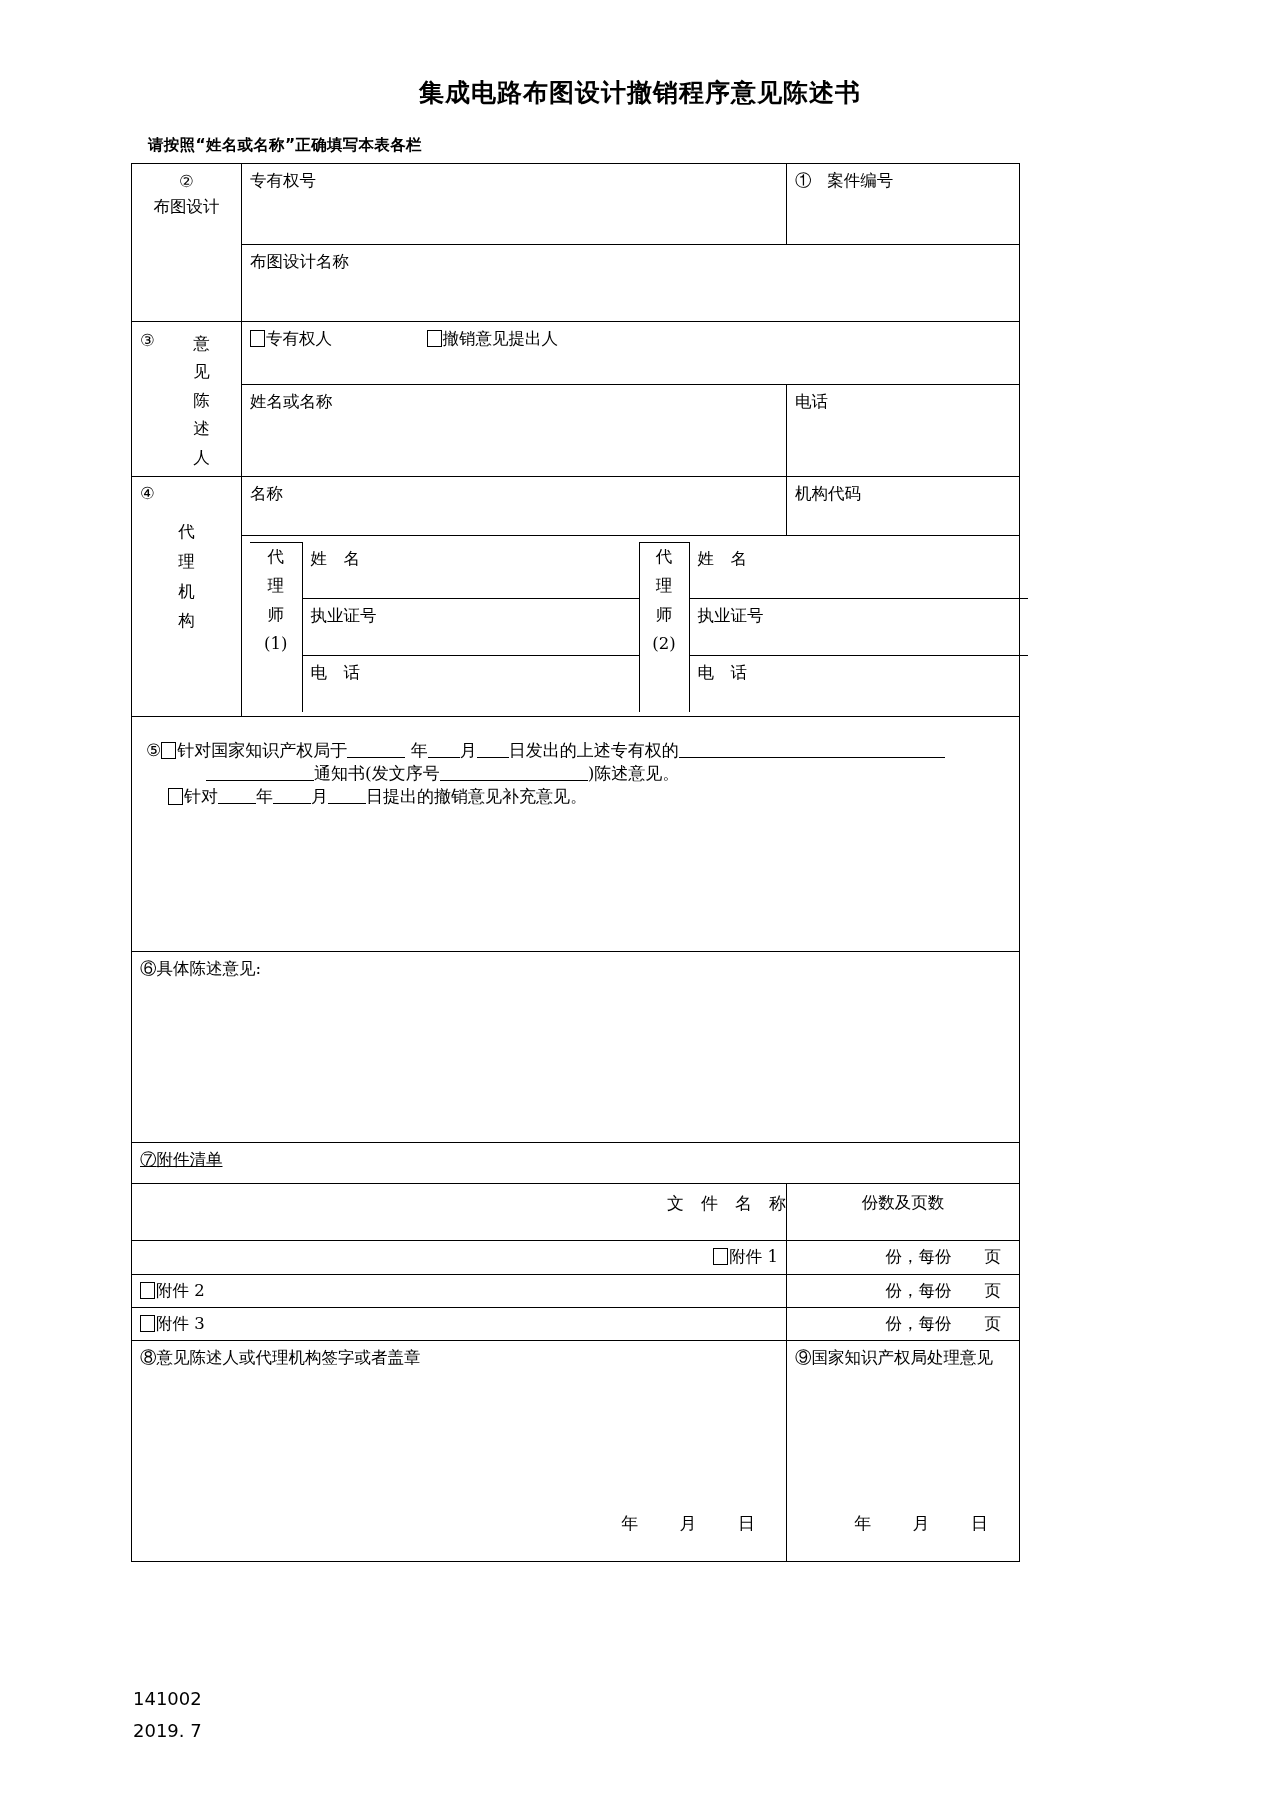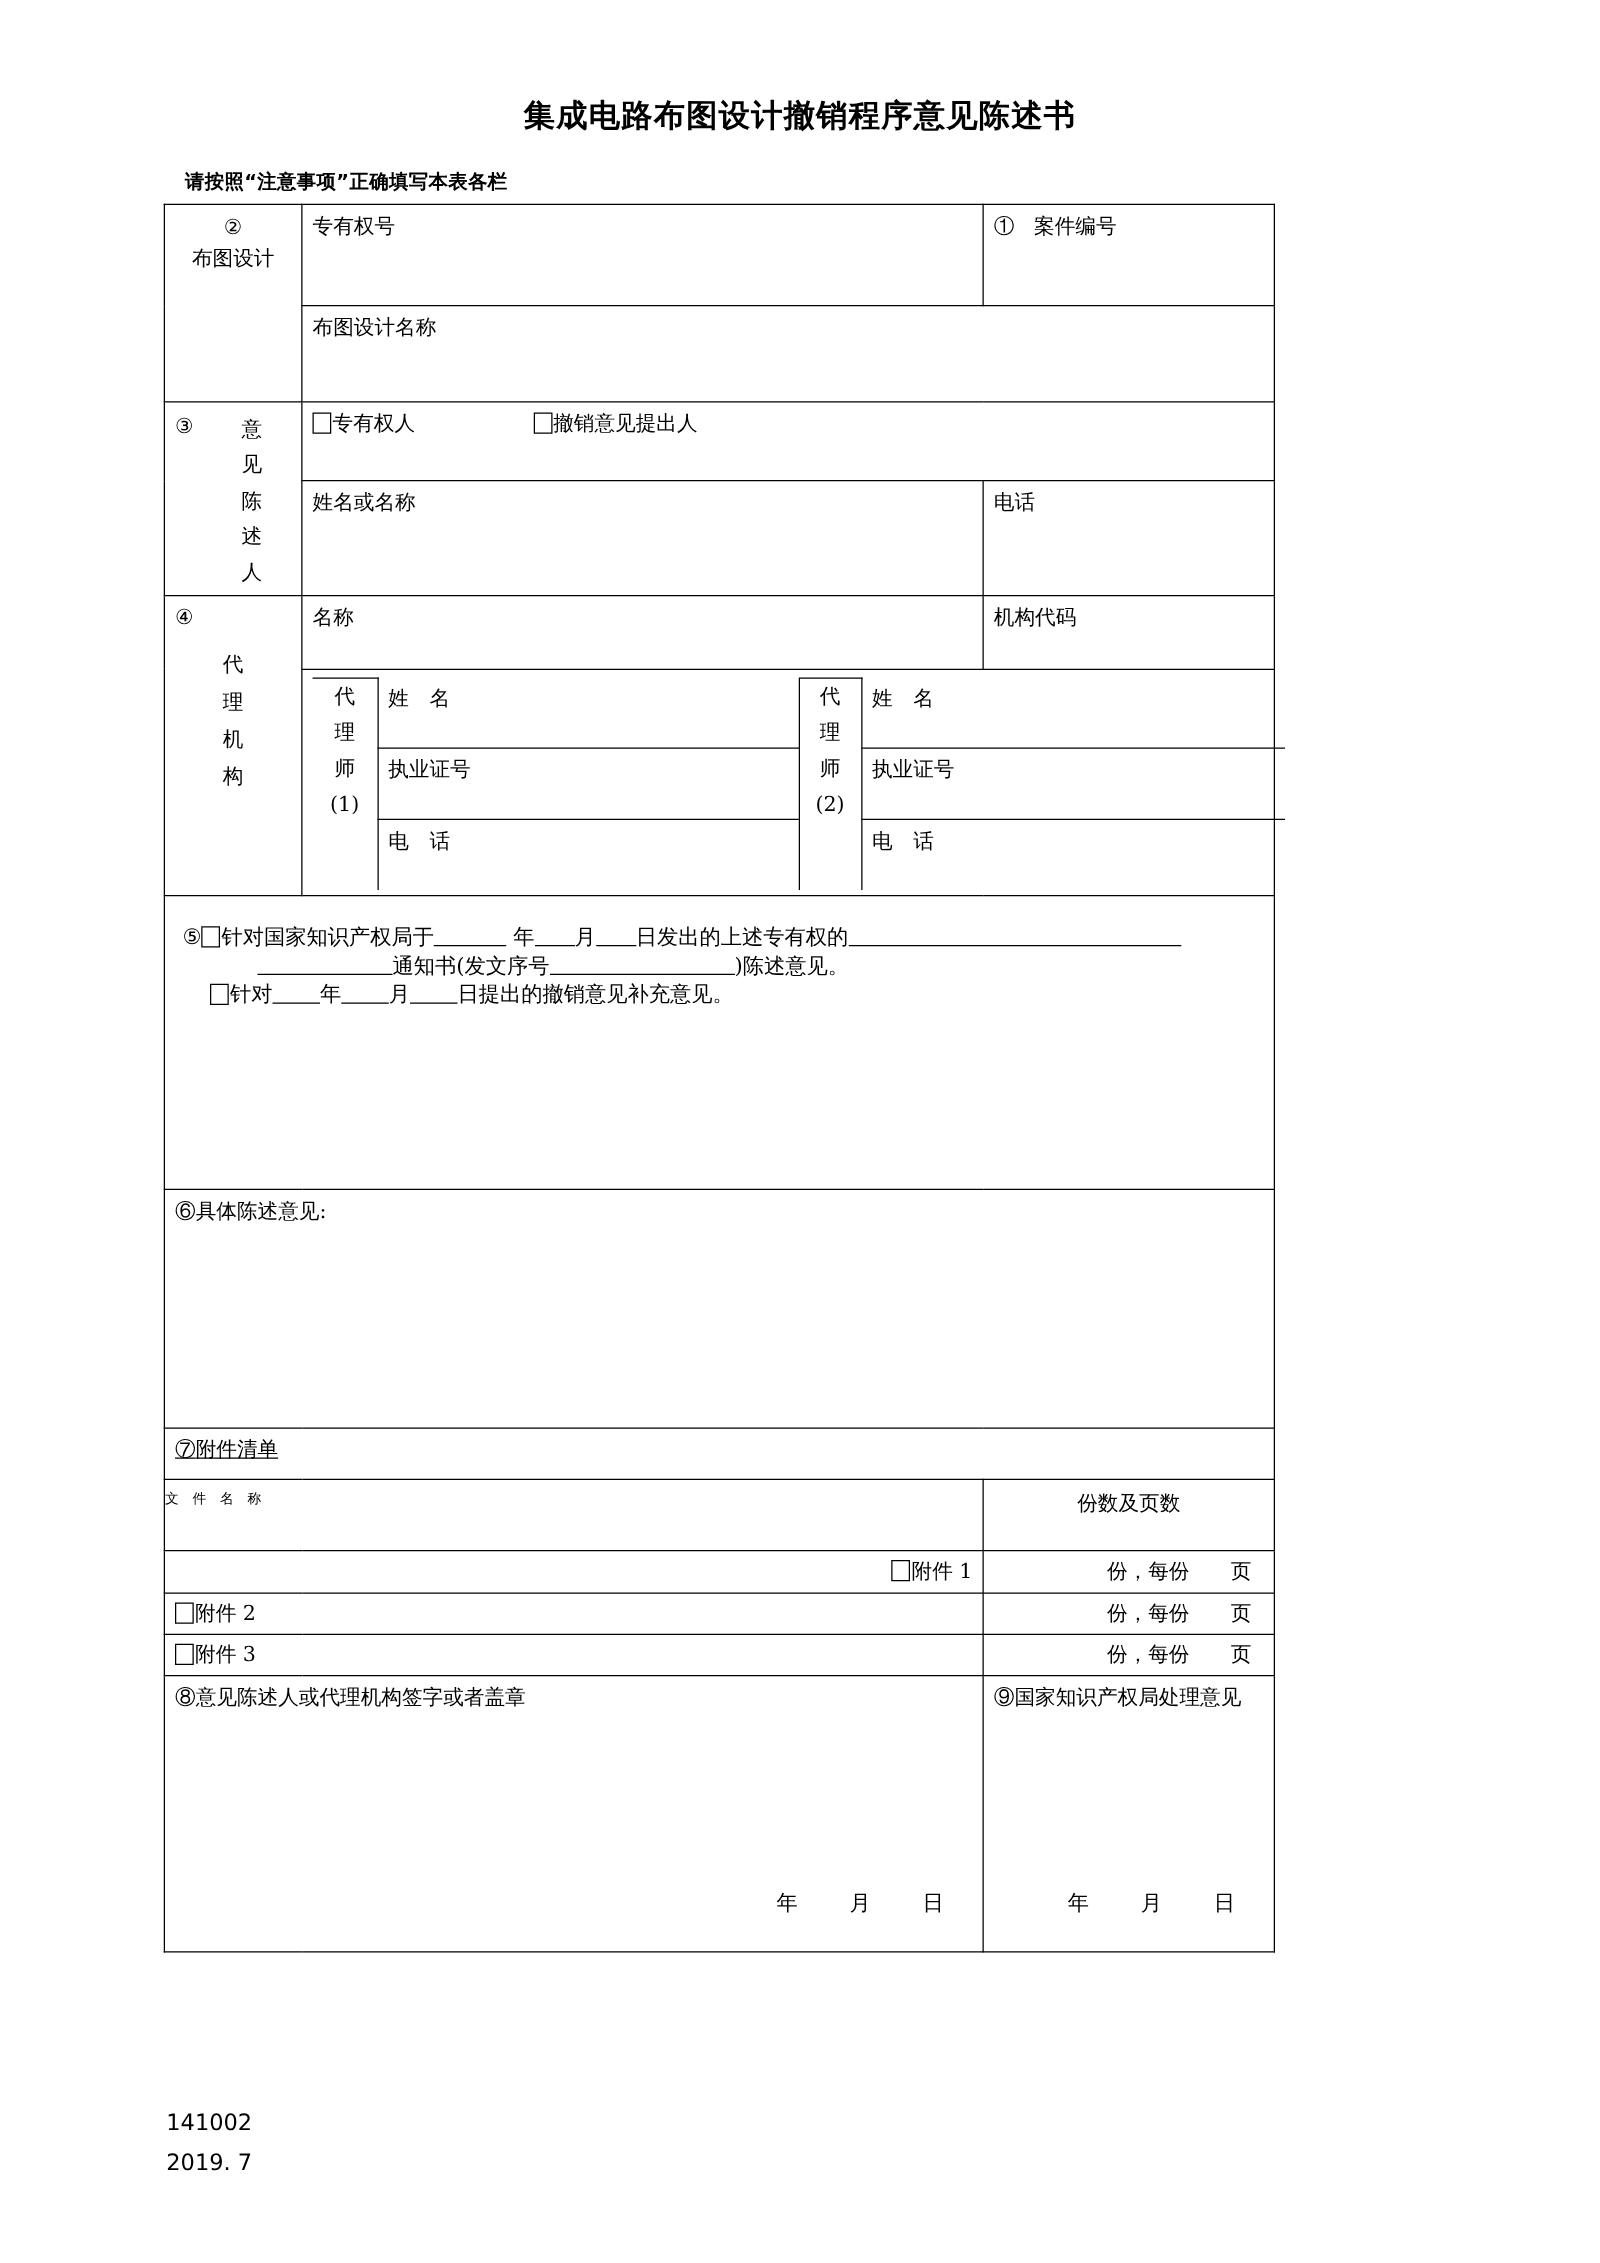--- a/index.html
+++ b/index.html
@@ -117,21 +117,21 @@
   .ul { display: inline-block; border-bottom: 1.4px solid #000; vertical-align: -2px; }
   .u-4  { width: 58px; }
   .u-3  { width: 38px; }
   .u-30 { width: 32px; }
   .u-big{ width: 266px; }
   .u-med{ width: 108px; }
   .u-sn { width: 148px; }
 
   .s6 { height: 180px; }
 
-  .filecol { text-align: left; font-size: 11px; }
+  .filecol { text-align: right; font-size: 17px; }
   .cntcol  { text-align: center; font-size: 16.5px; }
 
   .sig-cell { height: 210px; position: relative; }
   .sig-date {
     position: absolute;
     right: 30px;
     bottom: 26px;
     font-size: 17px;
     letter-spacing: 1px;
   }
@@ -147,21 +147,21 @@
     font-family: "DejaVu Sans", "Liberation Sans", sans-serif;
     line-height: 1.75;
   }
 </style>
 </head>
 <body>
 
 <div class="page">
 
   <div class="doc-title">集成电路布图设计撤销程序意见陈述书</div>
-  <div class="instruction">请按照“注意事项”正确填写本表各栏</div>
+  <div class="instruction">请按照“姓名或名称”正确填写本表各栏</div>
 
   <div class="form-wrap">
     <table class="form">
       <colgroup>
         <col style="width:110px">
         <col style="width:545px">
         <col style="width:233px">
       </colgroup>
 
       <tbody>

